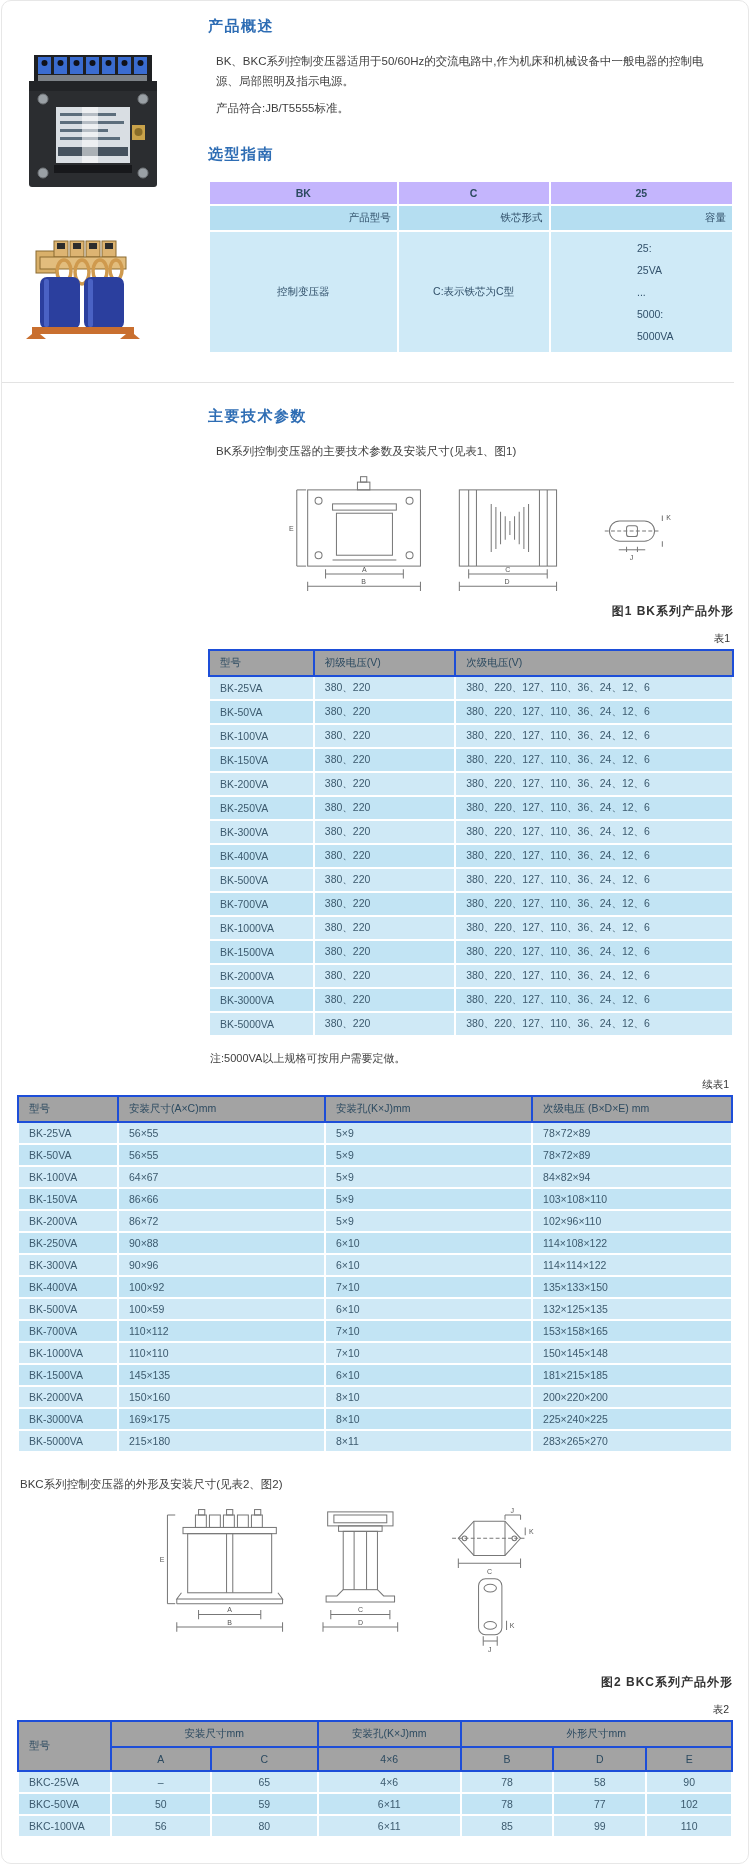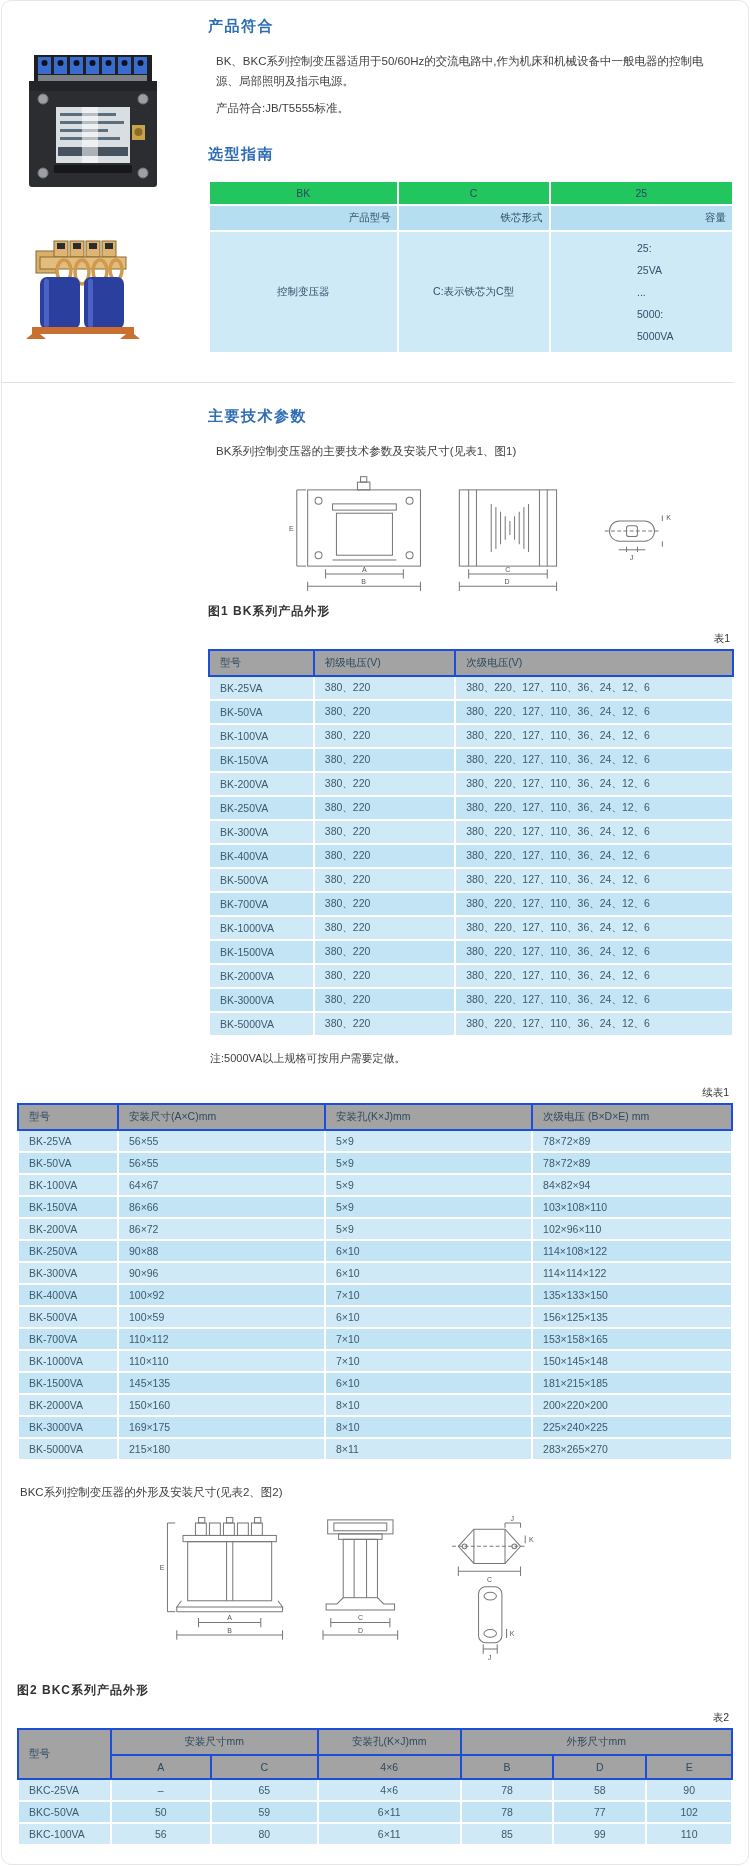--- a/index.html
+++ b/index.html
@@ -13,31 +13,31 @@
   .photo-col { width:192px; flex:none; padding:40px 10px 0 8px; }
   .photo { margin-bottom:38px; }
   .content-col { flex:1; min-width:0; }
 
   h2.sec { color:#2e6db4; font-size:15px; font-weight:bold; letter-spacing:1.5px; margin:10px 0 16px 0; }
   .intro { font-size:11.5px; color:#3e3e3e; line-height:1.7; margin:8px; }
 
   
   table.sel { width:100%; border-collapse:collapse; font-size:10.5px; color:#31506a; margin-top:16px; }
   table.sel td { border:2px solid #fff; text-align:center; padding:5px 6px; }
-  tr.sel-head td { background:#22c55e; height:24px; color:#2c4a60; }
+  tr.sel-head td { background:#c4b5fd; height:24px; color:#2c4a60;font-weight:bold; }
   tr.sel-sub  td { background:#b5def1; height:24px;text-align:right; }
   tr.sel-body td { background:#cfeaf7; height:112px; }
   .cap-cell { white-space:pre-line; text-align:left; display:inline-block; line-height:2.1;margin-left:28px; }
 
   hr.divider { border:none; border-top:1px solid #e3e3e3; margin:28px 0 2px -206px; }
 
   
   .figure { text-align:center; }
   .figure svg { display:block; margin:0 auto; }
-  .fig-cap { text-align:left; font-size:12px; color:#333; font-weight:600; margin:4px 0 2px 0; letter-spacing:1px; }
+  .fig-cap { text-align:right; font-size:12px; color:#333; font-weight:600; margin:4px 0 2px 0; letter-spacing:1px; }
   .dimtxt { font-size:9px; fill:#555; font-family:"Liberation Sans",sans-serif; }
 
   .tbl-label { text-align:right; font-size:10.5px; color:#333; margin:12px 4px 3px 0; }
 
   
   table.data { width:100%; border-collapse:collapse; font-size:10.5px; color:#3c5a6e; }
   table.data th { background:#a3a3a3; font-weight:normal; text-align:left;
                   padding:5px 10px; border:2px solid #1d4ed8; color:#2c4a60; }
   table.data td { padding:4px 10px; border:2px solid #fff; }
   table.data tbody tr:nth-child(odd)  td { background:#cfe9f6; }
@@ -140,21 +140,21 @@
             <rect x="8" y="92" width="102" height="7"></rect>
             <polygon points="8,99 2,104 22,104 16,99"></polygon>
             <polygon points="110,99 116,104 96,104 102,99"></polygon>
           </g>
         </svg>
       </div>
     </div>
 
     <div class="content-col">
 
-      <h2 class="sec">产品符合</h2>
+      <h2 class="sec">产品概述</h2>
       <p class="intro">BK、BKC系列控制变压器适用于50/60Hz的交流电路中,作为机床和机械设备中一般电器的控制电源、局部照明及指示电源。</p>
       <p class="intro">产品符合:JB/T5555标准。</p>
 
       <h2 class="sec" style="margin-top:26px;">选型指南</h2>
 
       <table class="sel">
         <tbody>
             <tr class="sel-head">
           <td style="width:36%">BK</td>
           <td style="width:29%">C</td>
@@ -347,21 +347,21 @@
             </tr>
           </tbody>
       </table>
 
       <p class="note">注:5000VA以上规格可按用户需要定做。</p>
     </div>
   </div>
 
   <div class="full-section">
 
-    <div class="tbl-label" style="margin-top:20px;">续表1</div>
+    <div class="tbl-label" style="margin-top:12px;">续表1</div>
     <table class="data">
       <colgroup>
           <col style="width:14%">
           <col style="width:29%">
           <col style="width:29%">
           <col style="width:28%">
         </colgroup>
       <thead>
         <tr>
           <th>型号</th>
@@ -416,21 +416,21 @@
           <tr>
             <td>BK-400VA</td>
             <td>100×92</td>
             <td>7×10</td>
             <td>135×133×150</td>
           </tr>
           <tr>
             <td>BK-500VA</td>
             <td>100×59</td>
             <td>6×10</td>
-            <td>156×125×135</td>
+            <td>132×125×135</td>
           </tr>
           <tr>
             <td>BK-700VA</td>
             <td>110×112</td>
             <td>7×10</td>
             <td>153×158×165</td>
           </tr>
           <tr>
             <td>BK-1000VA</td>
             <td>110×110</td>

